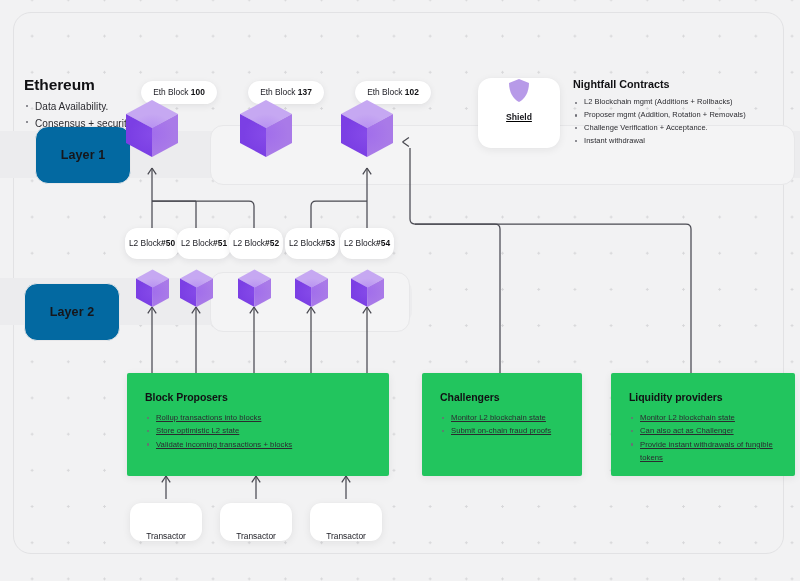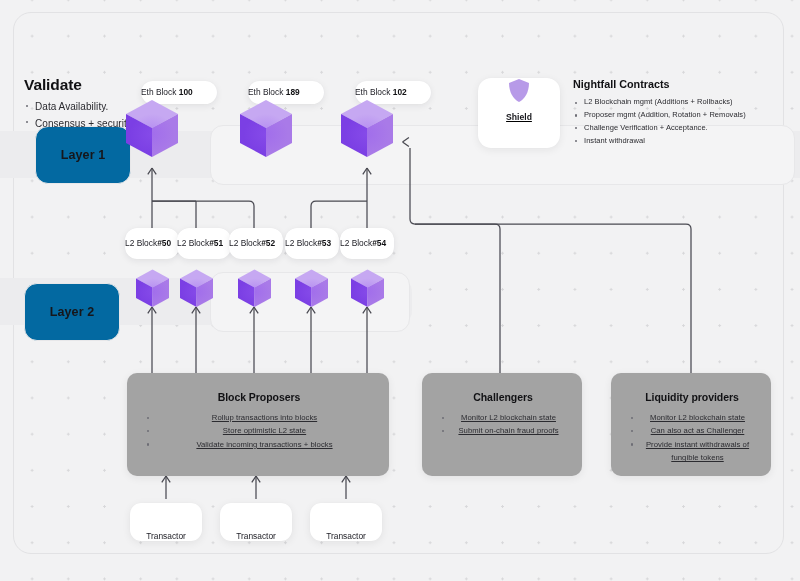--- a/index.html
+++ b/index.html
@@ -82,21 +82,21 @@
   ul.bul li::before {
     content: ""; position: absolute; left: 2px; top: 5.5px;
     width: 2.2px; height: 2.2px; background: #6d6d75; border-radius: 50%;
   }
 
   
   .chip {
     position: absolute;
     background: #ffffff;
     border-radius: 12px;
-    display: flex; align-items: center; 
+    display: flex; align-items: center; justify-content: center;
     box-shadow: 0 2px 7px rgba(25,25,35,.08), 0 0 1px rgba(25,25,35,.06);
     font-size: 8.4px; color: #23232a;
     text-align: center; line-height: 1.3;
   }
   .chip b { font-weight: 700; color: #111114; }
   .eth-chip { width: 76px; height: 23px; }
   .l2-chip  { width: 54px; height: 31px; flex-direction: row; }
 
   
   .cube { position: absolute; }
@@ -105,24 +105,23 @@
     position: absolute; left: 50%; top: 58%;
     transform: translate(-50%,-50%);
     border-radius: 50%;
     background: radial-gradient(closest-side, rgba(150,92,240,.40), rgba(150,92,240,0) 72%);
     pointer-events: none;
   }
 
   
   .card {
     position: absolute;
-    background: #a3a3a3;
-    border-radius: 10px;
+    background: #22c55e;
+    border-radius: 2px;
     box-shadow: 0 2px 9px rgba(25,25,35,.07), 0 0 1px rgba(25,25,35,.05);
-    text-align: center;
   }
   .card h3 {
     font-size: 10.5px; font-weight: 700; color: #111114;
     letter-spacing: -.05px; margin-bottom: 8px;
   }
   .card .inner { padding: 18px 16px 14px 18px; }
   .card ul.bul li { font-size: 7.7px; line-height: 1.75; text-decoration: underline; }
 
   
   .shield-card {
@@ -166,21 +165,21 @@
   <div class="band-panel panel-l2"></div>
 
   <div class="layer-pill pill-l1">
     <span>Layer 1</span>
   </div>
   <div class="layer-pill pill-l2">
     <span>Layer 2</span>
   </div>
 
   <div class="eth-head">
-    <h2>Validate</h2>
+    <h2>Ethereum</h2>
     <ul class="bul">
       <li>Data Availability.</li>
       <li>Consensus + security.</li>
     </ul>
   </div>
 
   <svg class="wires">
 
     <path d="M152,168 L152,201"></path>
     <path d="M152,201 L196,201"></path>
@@ -224,21 +223,21 @@
     <path d="M691,373 L691,229 Q691,224 686,224 L415,224 Q410,224 410,219 L410,148"></path>
     <path d="M495,224 L415,224"></path>
     <path d="M410,148 l-6.4,4.2 M410,148 l6.4,4.2" style="display:none"></path>
     <path d="M403,142 l6.4,-4.6 M403,142 l6.4,4.6" transform="translate(-0.5,0)"></path>
   </svg>
 
   <div class="chip eth-chip" style="left:141px; top:81px;">
     <span>Eth Block</span>&nbsp;<b>100</b>
   </div>
   <div class="chip eth-chip" style="left:248px; top:81px;">
-    <span>Eth Block</span>&nbsp;<b>189</b>
+    <span>Eth Block</span>&nbsp;<b>137</b>
   </div>
   <div class="chip eth-chip" style="left:355px; top:81px;">
     <span>Eth Block</span>&nbsp;<b>102</b>
   </div>
 
   <div class="cube" style="left:122px; top:98px; width:60px; height:62px;">
     <div class="glow" style="width:62px; height:56px;"></div>
     <svg width="60" height="62" viewBox="0 0 60 62">
       <polygon points="30,2 56,16 30,30 4,16" fill="#c6a8f2"></polygon>
       <polygon points="4,16 30,30 30,59 4,45" fill="#7b3fe4"></polygon>
@@ -357,21 +356,21 @@
   <div class="card" style="left:422px; top:373px; width:160px; height:103px;">
     <div class="inner">
       <h3>Challengers</h3>
       <ul class="bul">
         <li>Monitor L2 blockchain state</li>
         <li>Submit on-chain fraud proofs</li>
       </ul>
     </div>
   </div>
 
-  <div class="card" style="left:611px; top:373px; width:160px; height:103px;">
+  <div class="card" style="left:611px; top:373px; width:184px; height:103px;">
     <div class="inner">
       <h3>Liquidity providers</h3>
       <ul class="bul">
         <li>Monitor L2 blockchain state</li>
         <li>Can also act as Challenger</li>
         <li>Provide instant withdrawals of fungible tokens</li>
       </ul>
     </div>
   </div>
 

